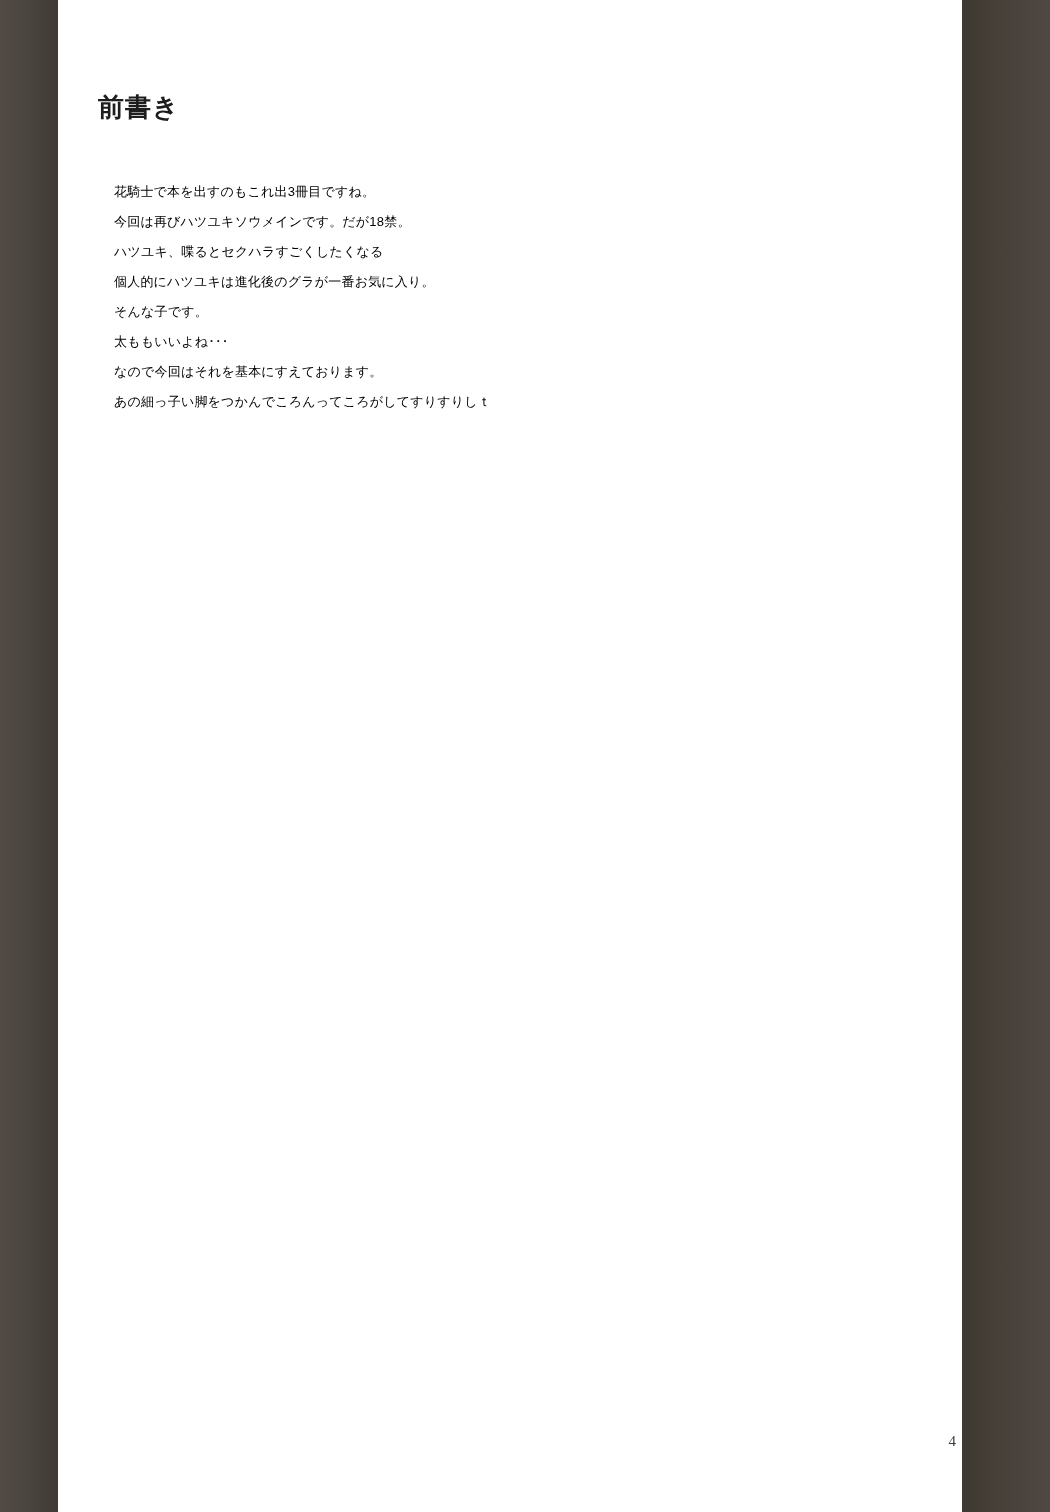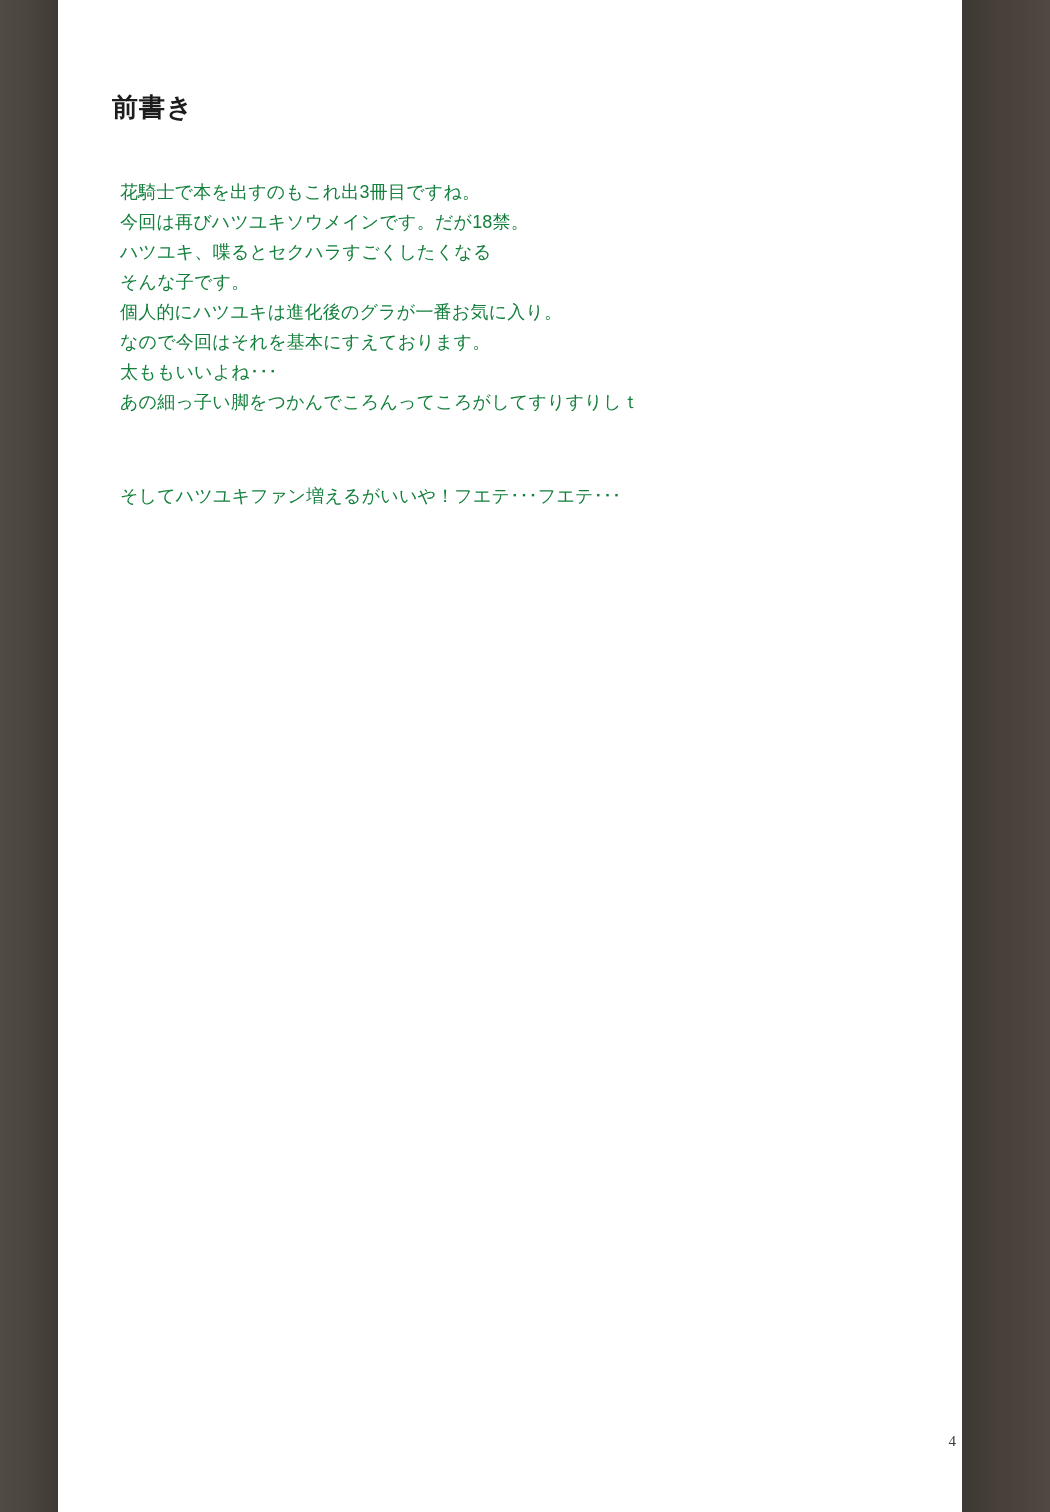--- a/index.html
+++ b/index.html
@@ -37,40 +37,40 @@
     position: absolute;
     left: 58px;
     top: 0;
     right: 88px;
     bottom: 0;
     background: #ffffff;
   }
 
   .content {
     position: absolute;
-    left: 54px;
+    left: 40px;
     top: 92px;
     right: 40px;
   }
 
   .heading {
     font-size: 26px;
     font-weight: bold;
     color: #1d1d1d;
     letter-spacing: 1px;
     margin: 0 0 54px 0;
     line-height: 1.2;
   }
 
   .para {
-    font-size: 18px;
-    color: #15803d;
+    font-size: 13px;
+    color: #000000;
     line-height: 30px;
     letter-spacing: 0.2px;
-    margin: 8px;
+    margin: 16px;
   }
 
   .para-line {
     white-space: pre;
   }
 
   .para-block-gap {
     height: 48px;
   }
 
@@ -92,30 +92,29 @@
 <div class="page">
 
   <div class="content">
 
     <h1 class="heading">前書き</h1>
 
     <div class="para">
       <div class="para-line">花騎士で本を出すのもこれ出3冊目ですね。</div>
       <div class="para-line">今回は再びハツユキソウメインです。だが18禁。</div>
       <div class="para-line">ハツユキ、喋るとセクハラすごくしたくなる</div>
+      <div class="para-line">個人的にハツユキは進化後のグラが一番お気に入り。</div>
       <div class="para-line">そんな子です。</div>
-      <div class="para-line">個人的にハツユキは進化後のグラが一番お気に入り。</div>
+      <div class="para-line">太ももいいよね･･･</div>
       <div class="para-line">なので今回はそれを基本にすえております。</div>
-      <div class="para-line">太ももいいよね･･･</div>
       <div class="para-line">あの細っ子い脚をつかんでころんってころがしてすりすりしｔ</div>
     </div>
 
     <div class="para-block-gap"></div>
 
     <div class="para">
-      <div class="para-line">そしてハツユキファン増えるがいいや！フエテ･･･フエテ･･･</div>
     </div>
 
   </div>
 
   <div class="page-number">4</div>
 
 </div>
 
 </body></html>

